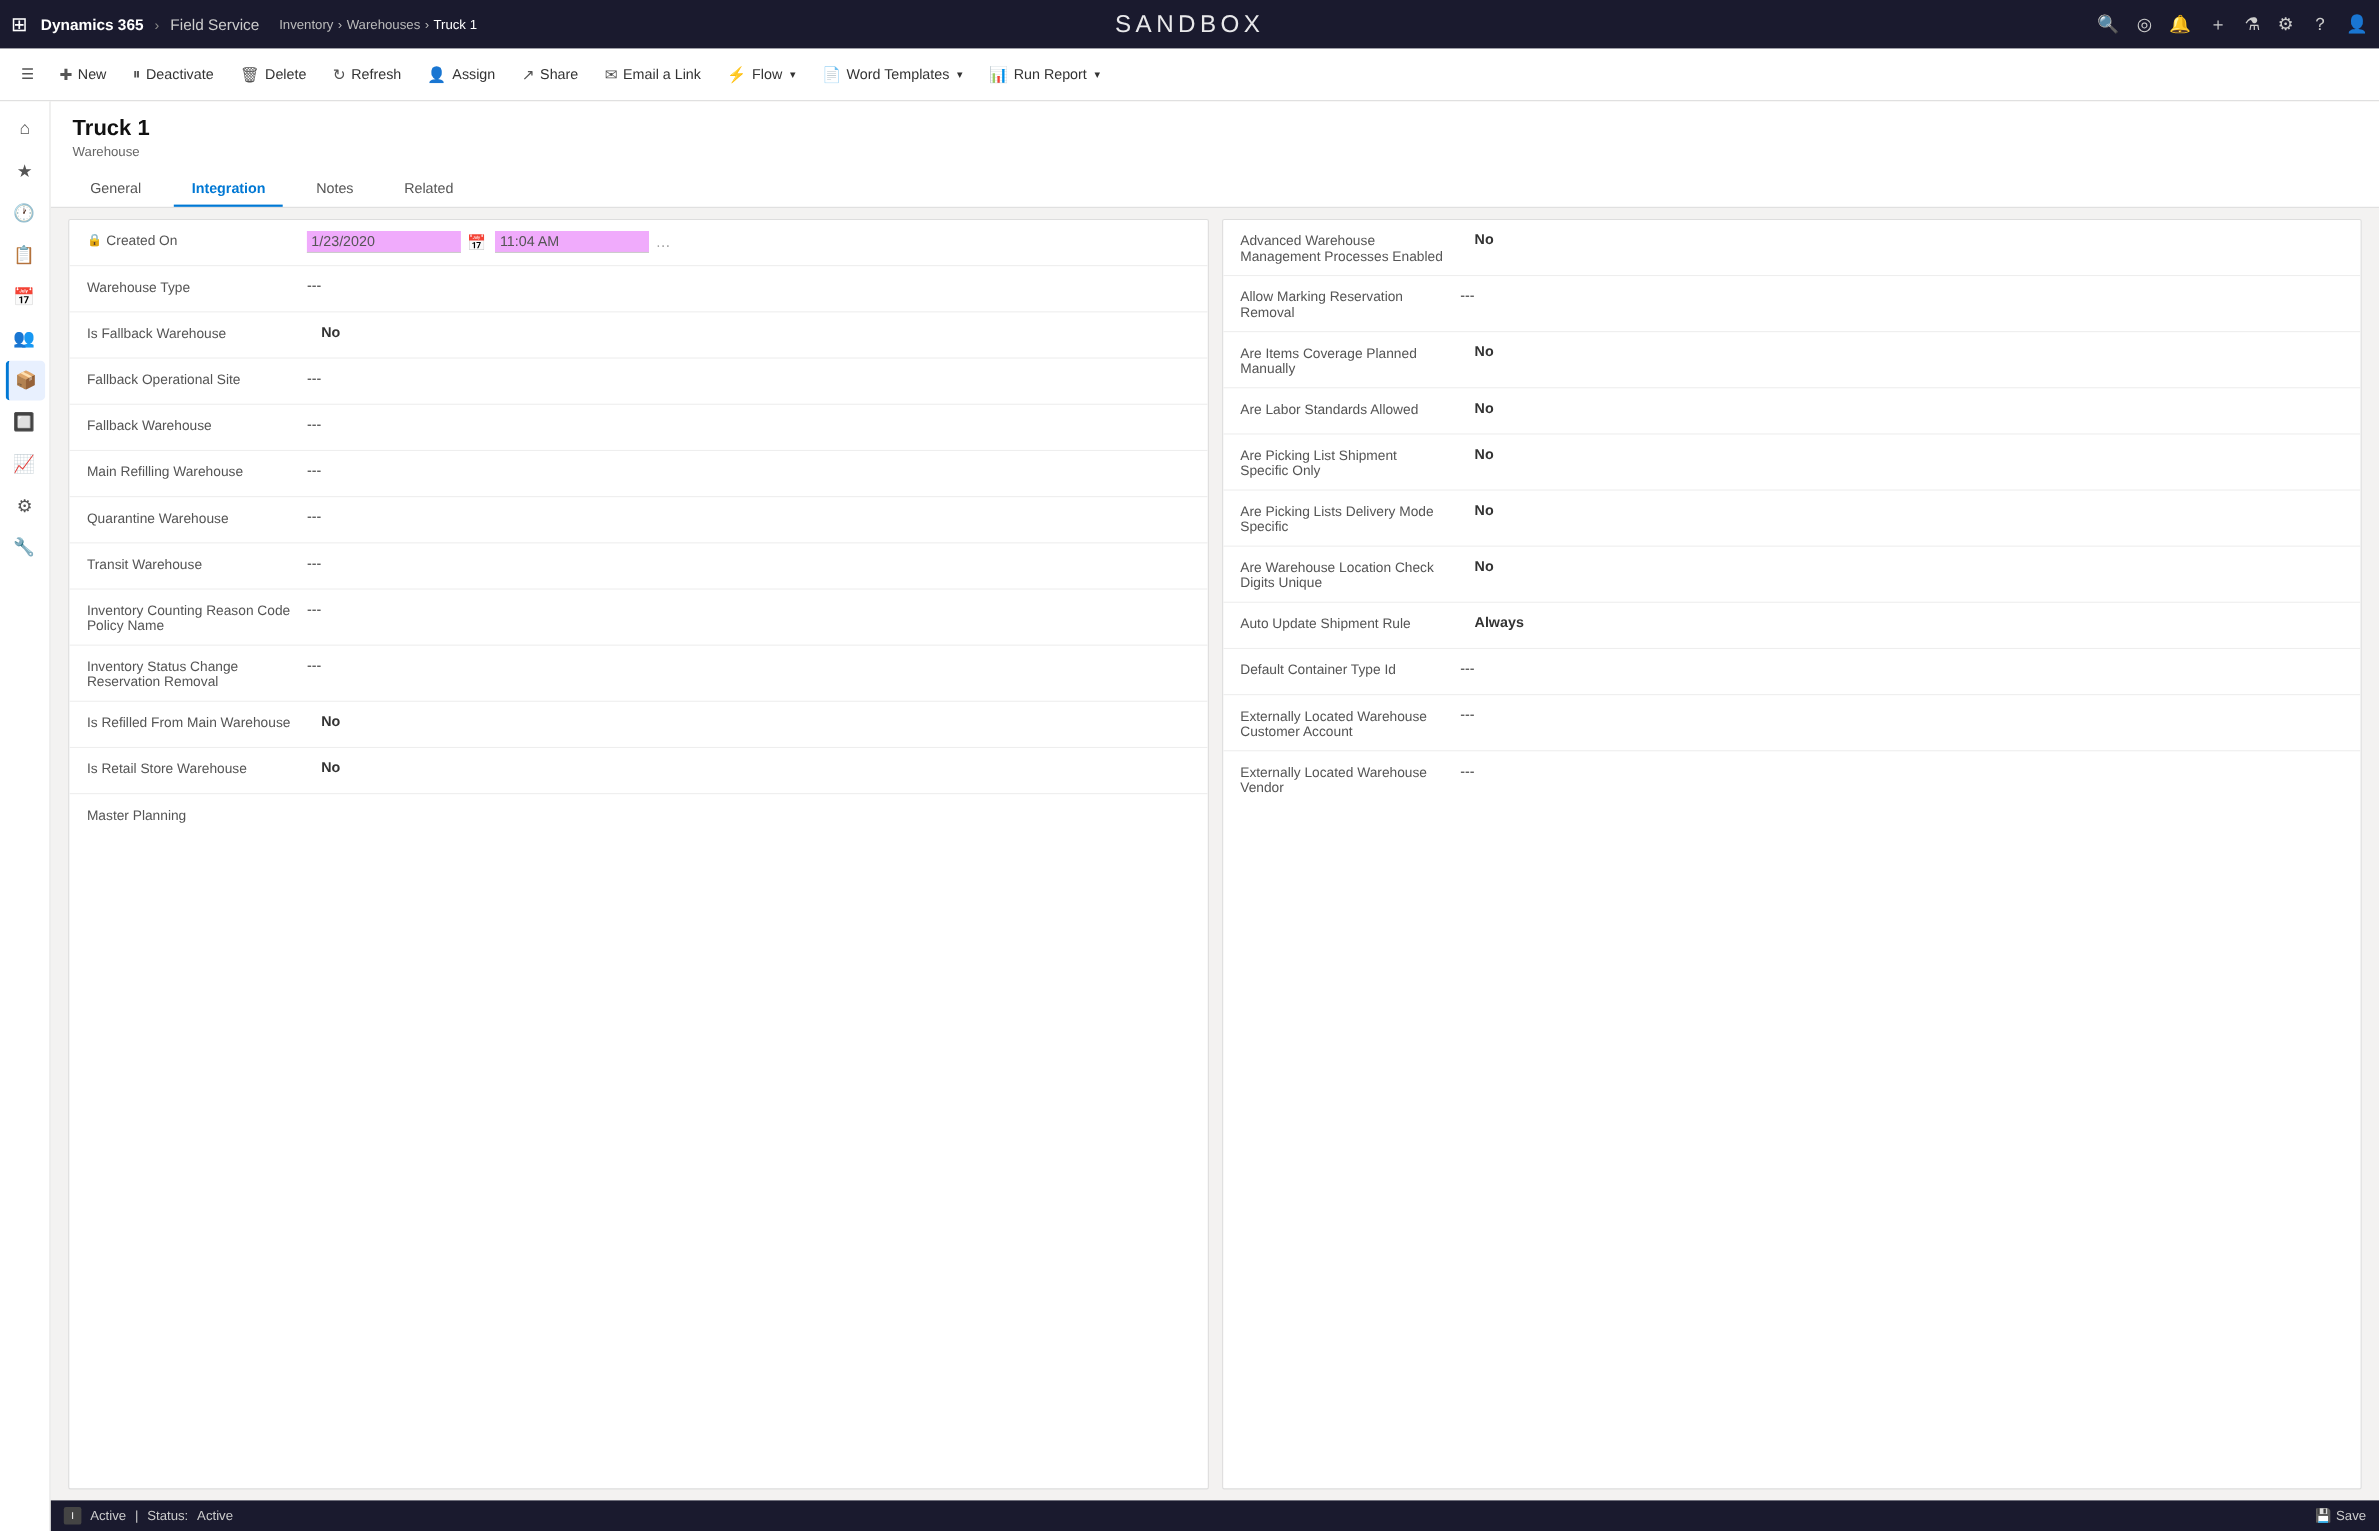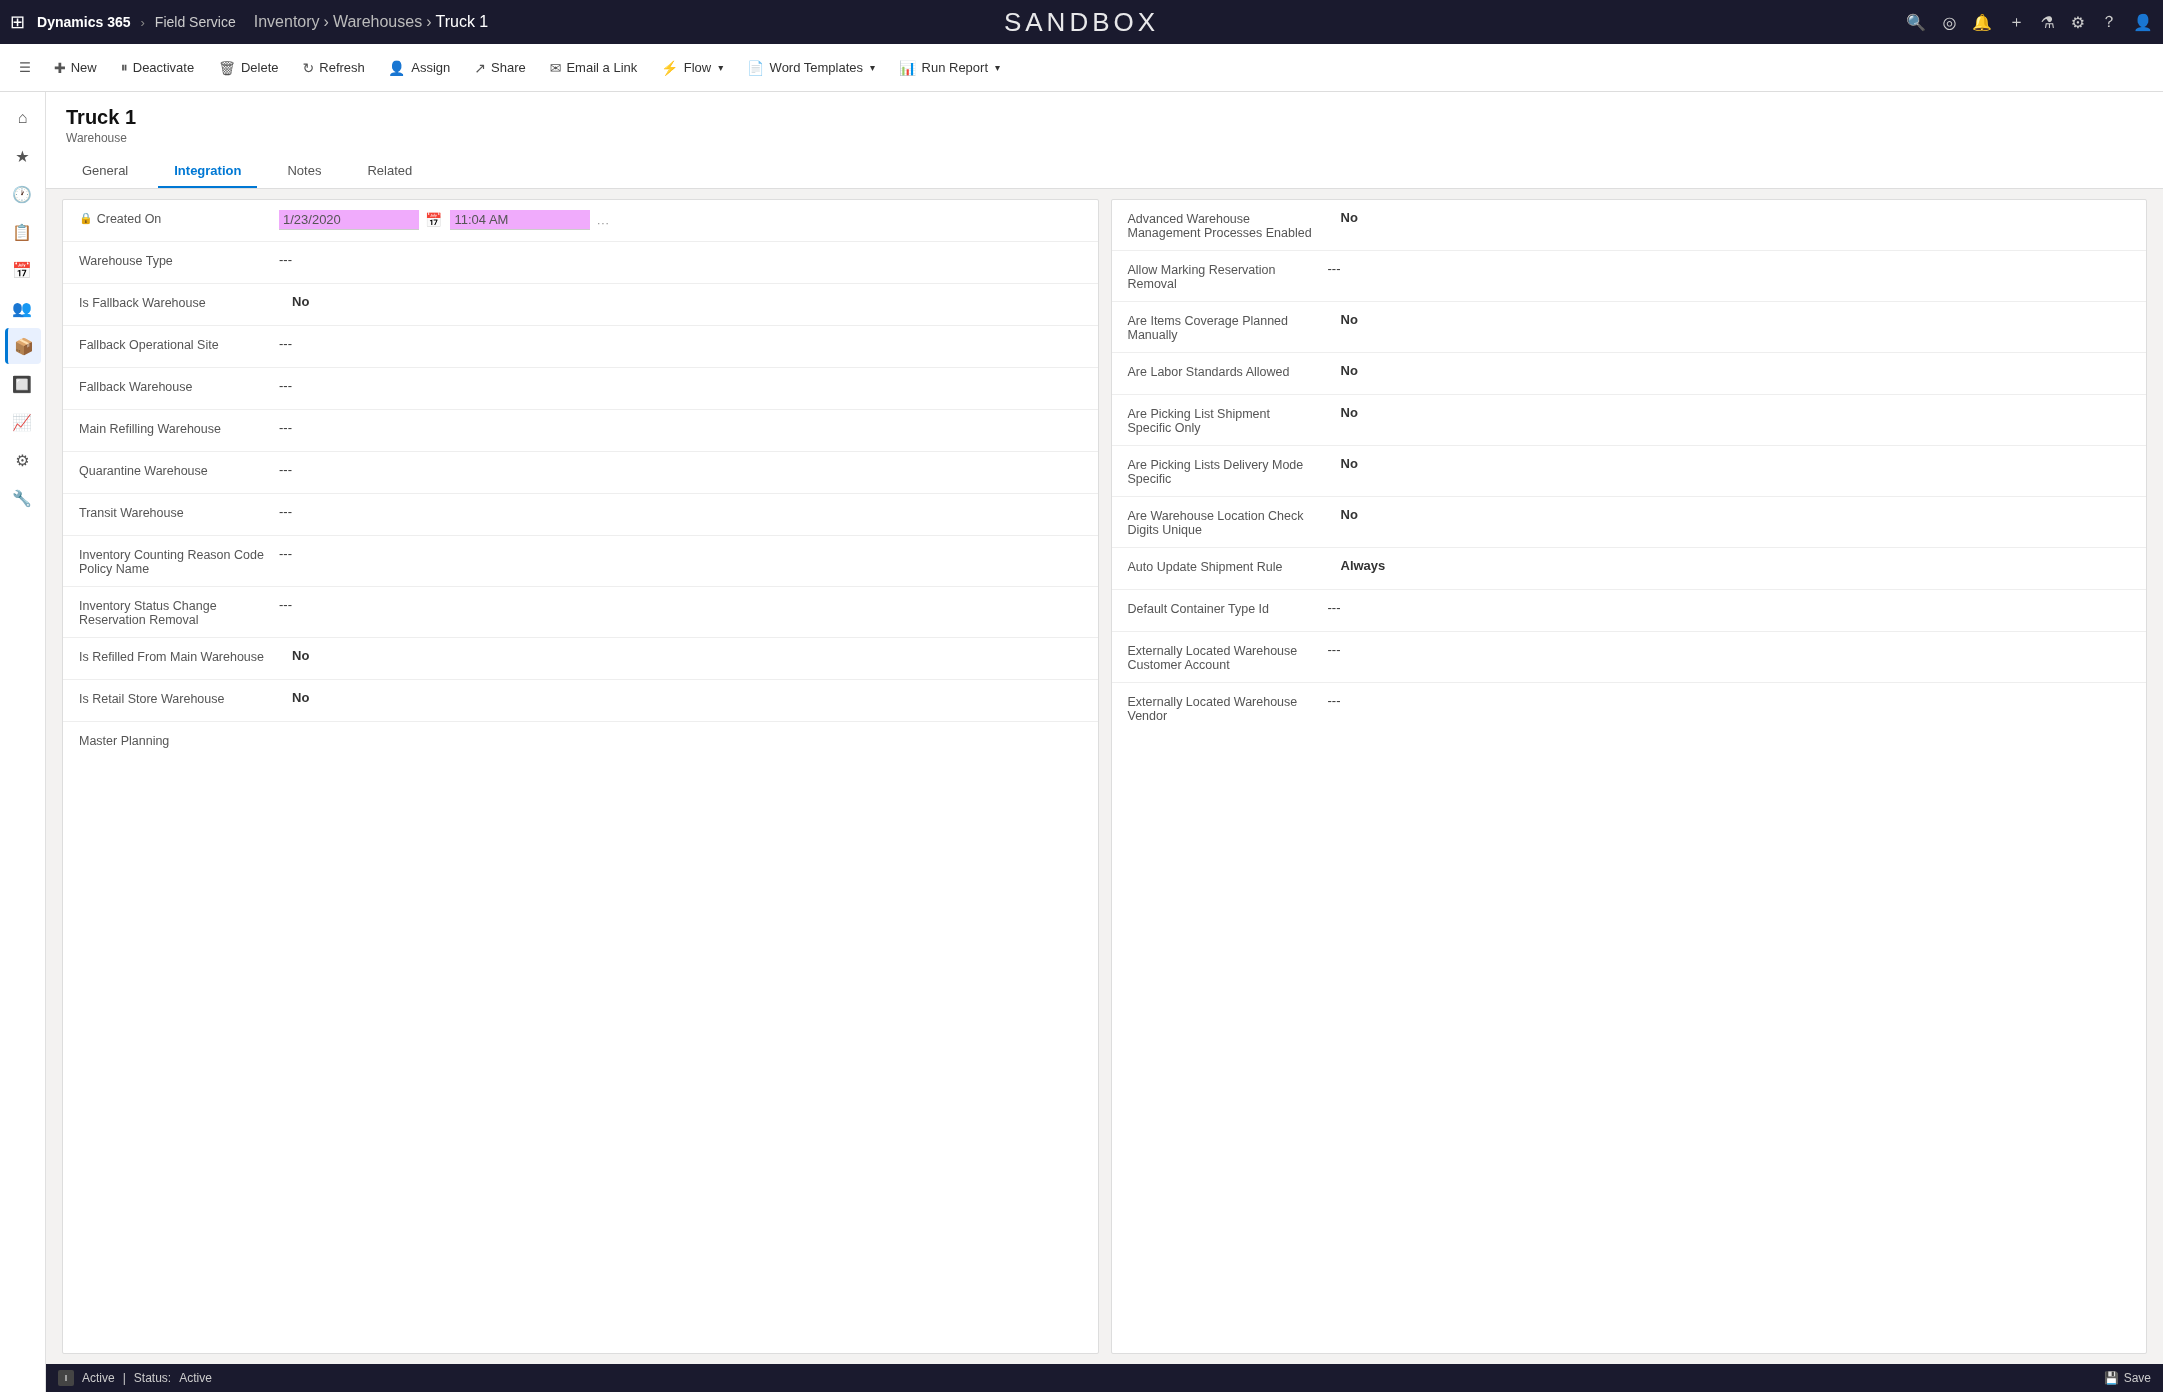--- a/index.html
+++ b/index.html
@@ -14,24 +14,24 @@
       height: 44px;
       padding: 0 10px;
       flex-shrink: 0;
       position: relative;
     }
     .top-nav-left { display: flex; align-items: center; gap: 6px; }
     .top-nav-waffle { font-size: 18px; cursor: pointer; margin-right: 6px; }
     .top-nav-app { font-size: 14px; font-weight: 600; color: #fff; }
     .top-nav-sep { color: #888; margin: 0 4px; }
     .top-nav-module { font-size: 14px; color: #ccc; }
-    .top-nav-breadcrumb { display: flex; align-items: flex-end; gap: 4px; font-size: 16px; color: #bbb; margin-left: 12px; }
+    .top-nav-breadcrumb { display: flex; align-items: flex-end; gap: 4px; font-size: 12px; color: #bbb; margin-left: 12px; }
     .top-nav-breadcrumb span { color: #bbb; }
     .top-nav-breadcrumb .active { color: #fff; }
-    .top-nav-center { position: absolute; left: 50%; transform: translateX(-50%); font-size: 26px; font-weight: 300; letter-spacing: 4px; color: #fff; opacity: 0.9; }
+    .top-nav-center { position: absolute; left: 50%; transform: translateX(-50%); font-size: 22px; font-weight: 300; letter-spacing: 4px; color: #fff; opacity: 0.9; }
     .top-nav-right { margin-left: auto; display: flex; align-items: center; gap: 16px; }
     .top-nav-right span { color: #ccc; font-size: 16px; cursor: pointer; }
 
     
     .toolbar {
       background: #fff;
       border-bottom: 1px solid #ddd;
       display: flex;
       align-items: center;
       padding: 0 10px;

